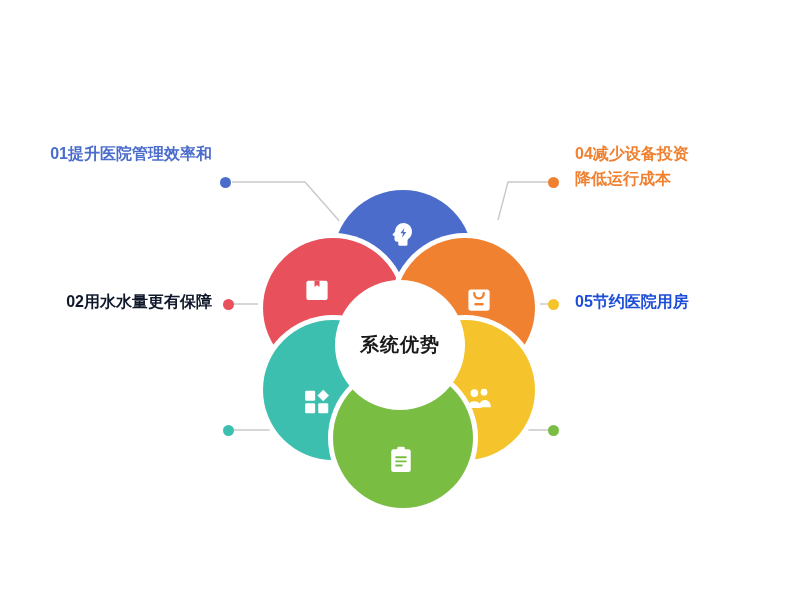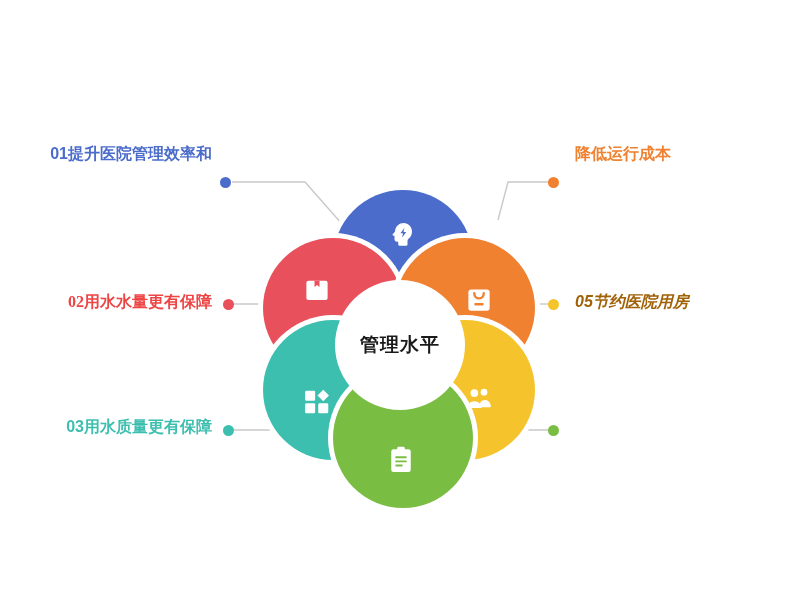--- a/index.html
+++ b/index.html
@@ -221,47 +221,45 @@
           <rect x="4.2" y="3.4" width="15.6" height="18.2" rx="1.8"></rect>
           <rect x="9" y="1.4" width="6" height="3.6" rx="1.1"></rect>
           <rect x="7.4" y="9" width="9.2" height="1.5" rx="0.7" fill="#79bd42"></rect>
           <rect x="7.4" y="12.3" width="9.2" height="1.5" rx="0.7" fill="#79bd42"></rect>
           <rect x="7.4" y="15.6" width="6" height="1.5" rx="0.7" fill="#79bd42"></rect>
         </svg>
       </span>
     </div>
 
     <div id="hub">
-      <span id="hub-label">管理水平</span>
+      <span id="hub-label">系统优势</span>
     </div>
   </div>
 
   <span class="dot" style="left:220px; top:177px; background:#4b6ccb;"></span>
   <span class="dot" style="left:223px; top:299px; background:#e8505b;"></span>
   <span class="dot" style="left:223px; top:425px; background:#3dbfb0;"></span>
   <span class="dot" style="left:548px; top:177px; background:#ef8130;"></span>
   <span class="dot" style="left:548px; top:299px; background:#f5c32b;"></span>
   <span class="dot" style="left:548px; top:425px; background:#79bd42;"></span>
 
   <div class="label right-align lbl-01" style="color:#4b6ccb;">
     <span class="line">01提升医院管理效率和</span>
   </div>
 
-  <div class="label right-align lbl-02" style="color:#ef4444;font-family:Liberation Serif, serif;">
+  <div class="label right-align lbl-02" style="color:#0f172a;">
     <span class="line">02用水水量更有保障</span>
   </div>
 
-  <div class="label right-align lbl-03" style="color:#3dbfb0;">
-    <span class="line">03用水质量更有保障</span>
-  </div>
 
   <div class="label left-align lbl-04" style="color:#ef8130;">
+    <span class="line">04减少设备投资</span>
     <span class="line">降低运行成本</span>
   </div>
 
-  <div class="label left-align lbl-05" style="color:#a16207;font-style:italic;">
+  <div class="label left-align lbl-05" style="color:#1d4ed8;">
     <span class="line">05节约医院用房</span>
   </div>
 
   <div class="label left-align lbl-06" style="color:#79bd42;">
   </div>
 
 </div>
 
 </body></html>

